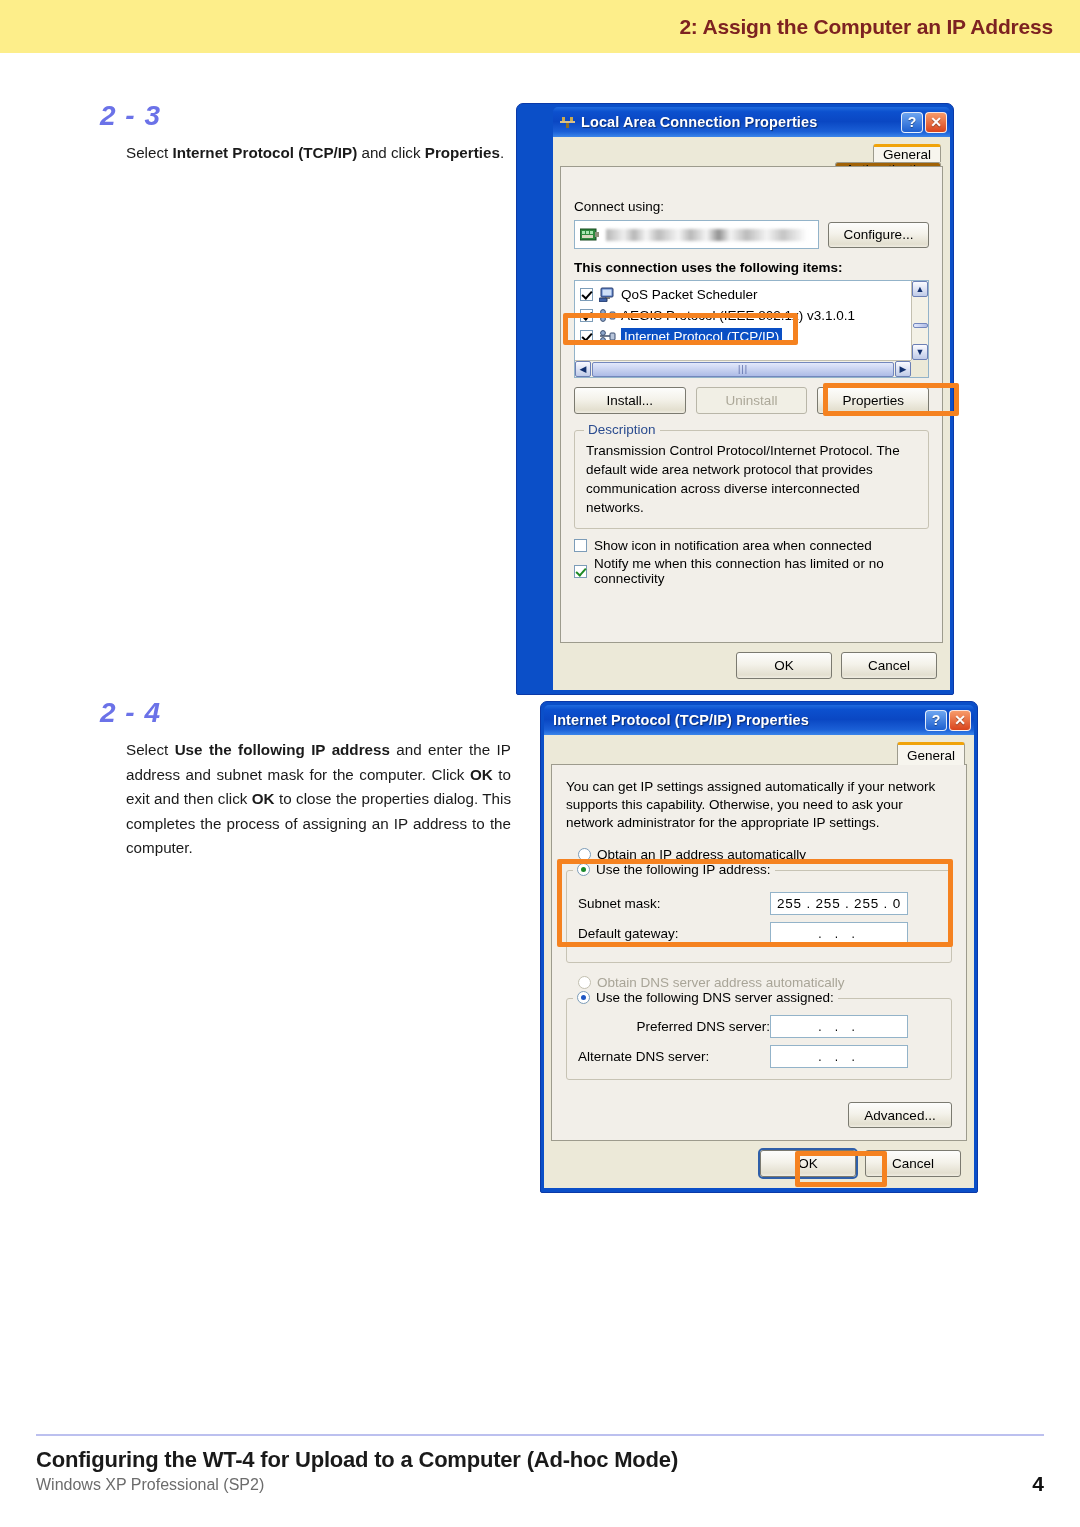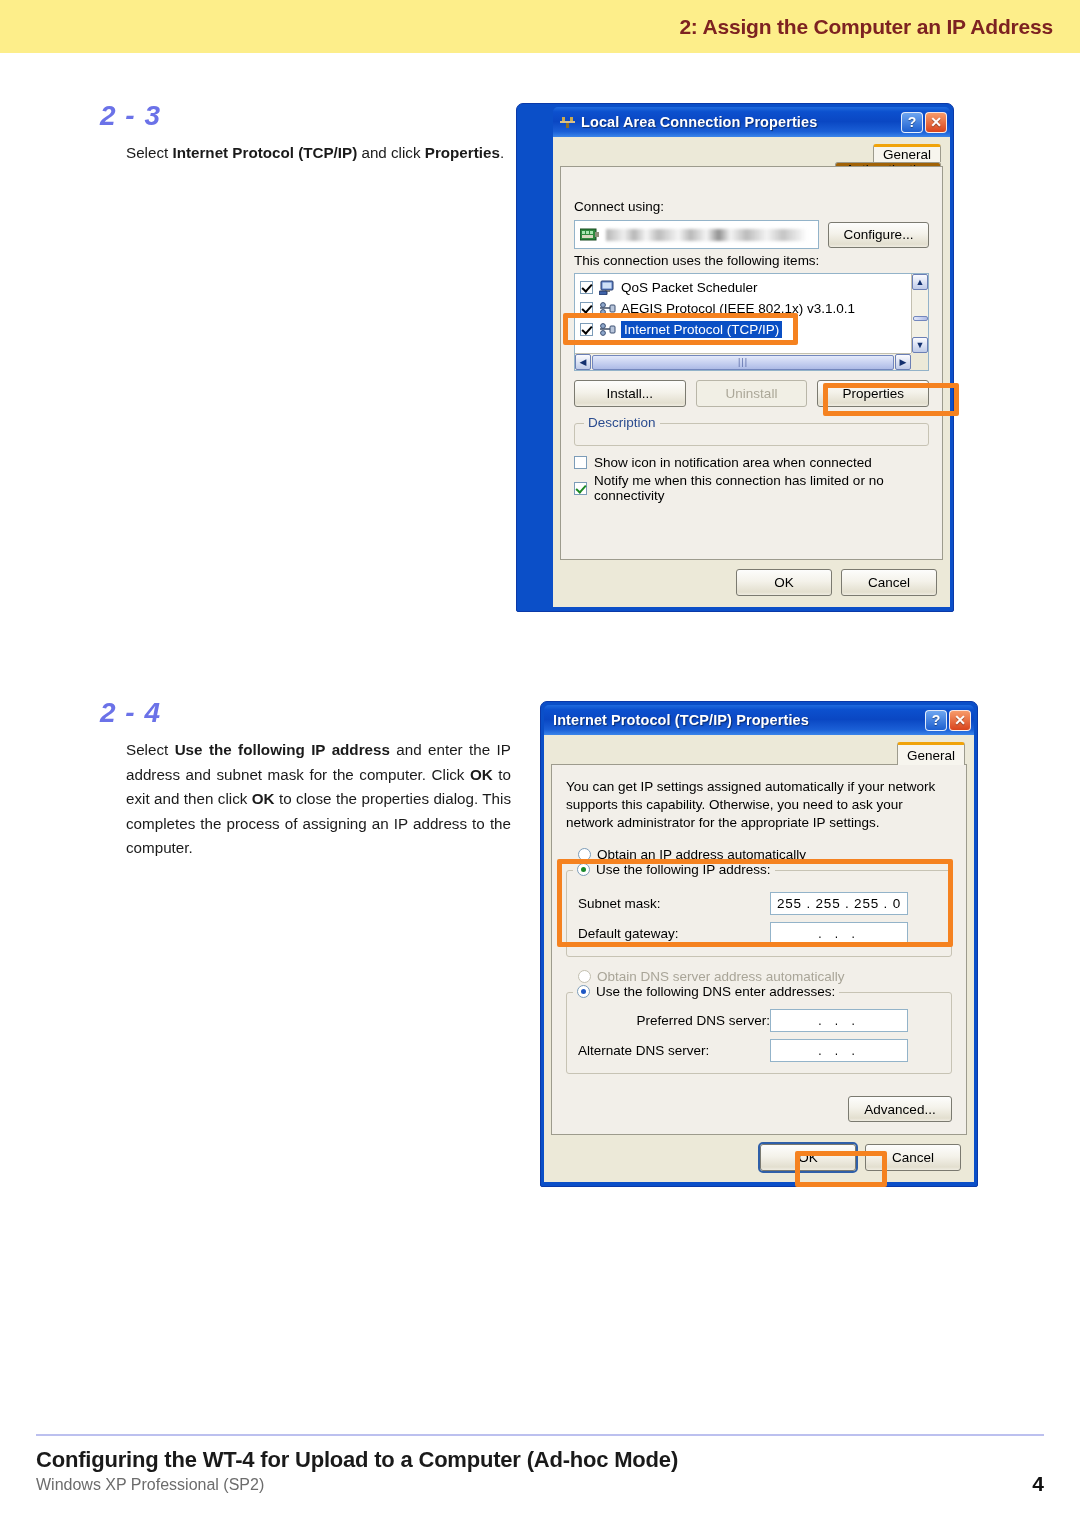--- a/index.html
+++ b/index.html
@@ -142,21 +142,21 @@
     font-size:13.5px; color:#000;
     height:26px; padding:0 10px;
     display:inline-flex; align-items:center; justify-content:center;
     white-space:nowrap;
   }
   .xp-btn.disabled { color:#aca899; border-color:#b9b6a8; background:#f1efe5; }
   .xp-btn.focus { outline:2px solid #2f5fa8; outline-offset:0px; }
   .btn-configure { width:101px; margin-left:9px; }
 
   
-  .items-label { margin-top:4px; }
+  .items-label { margin-top:11px;font-weight:bold; }
   .listbox {
     margin-top:5px;
     background:#fff; border:1px solid #93b3c9;
     height:98px; position:relative; overflow:hidden;
   }
   .list-rows { position:absolute; left:0; top:0; right:17px; bottom:17px; padding:3px 0 0 5px; }
   .list-row { display:flex; align-items:center; height:21px; font-size:13.5px; color:#000; }
   .cbx {
     width:13px; height:13px; background:#fff;
     border:1px solid #7c9cb8; flex:0 0 auto; margin-right:6px;
@@ -393,20 +393,21 @@
       </div>
 
       <div class="btn-row">
         <span class="xp-btn">Install...</span>
         <span class="xp-btn disabled">Uninstall</span>
         <span class="xp-btn">Properties</span>
       </div>
 
       <div class="groupbox">
         <span class="gb-title">Description</span>
+        <div class="desc-text">Transmission Control Protocol/Internet Protocol. The default wide area network protocol that provides communication across diverse interconnected networks.</div>
       </div>
 
       <div class="chk-line">
         <span class="cbx"></span>
         <span>Show icon in notification area when connected</span>
       </div>
       <div class="chk-line" style="margin-top:3px;">
         <span class="cbx checked green"></span>
         <span>Notify me when this connection has limited or no connectivity</span>
       </div>
@@ -449,21 +450,21 @@
 
       <div class="desc-text" style="line-height:18px;">You can get IP settings assigned automatically if your network supports this capability. Otherwise, you need to ask your network administrator for the appropriate IP settings.</div>
 
       <div style="height:15px;"></div>
 
       <div class="rad-line" style="margin-left:12px;">
         <span class="radio"></span>
         <span>Obtain an IP address automatically</span>
       </div>
 
-      <div class="groupbox" style="margin-top:8px;padding:14px 11px 11px 11px;">
+      <div class="groupbox" style="margin-top:8px;padding:14px 11px 17px 11px;">
         <span class="gb-title" style="left:6px;padding:0 4px;">
           <span class="rad-line">
             <span class="radio on"></span>
             <span>Use the following IP address:</span>
           </span>
         </span>
 
         <div class="field-row">
           <span class="field-lbl">Subnet mask:</span>
           <span class="ipbox">255 . 255 . 255 .  0</span>
@@ -478,21 +479,21 @@
 
       <div class="rad-line dim" style="margin-left:12px;">
         <span class="radio dim"></span>
         <span>Obtain DNS server address automatically</span>
       </div>
 
       <div class="groupbox" style="margin-top:8px;padding:14px 11px 11px 11px;">
         <span class="gb-title" style="left:6px;padding:0 4px;">
           <span class="rad-line">
             <span class="radio blue on"></span>
-            <span>Use the following DNS enter addresses:</span>
+            <span>Use the following DNS server assigned:</span>
           </span>
         </span>
 
         <div class="field-row" style="margin-top:2px;text-align:right;">
           <span class="field-lbl">Preferred DNS server:</span>
           <span class="ipbox empty">.    .    .</span>
         </div>
         <div class="field-row">
           <span class="field-lbl">Alternate DNS server:</span>
           <span class="ipbox empty">.    .    .</span>

